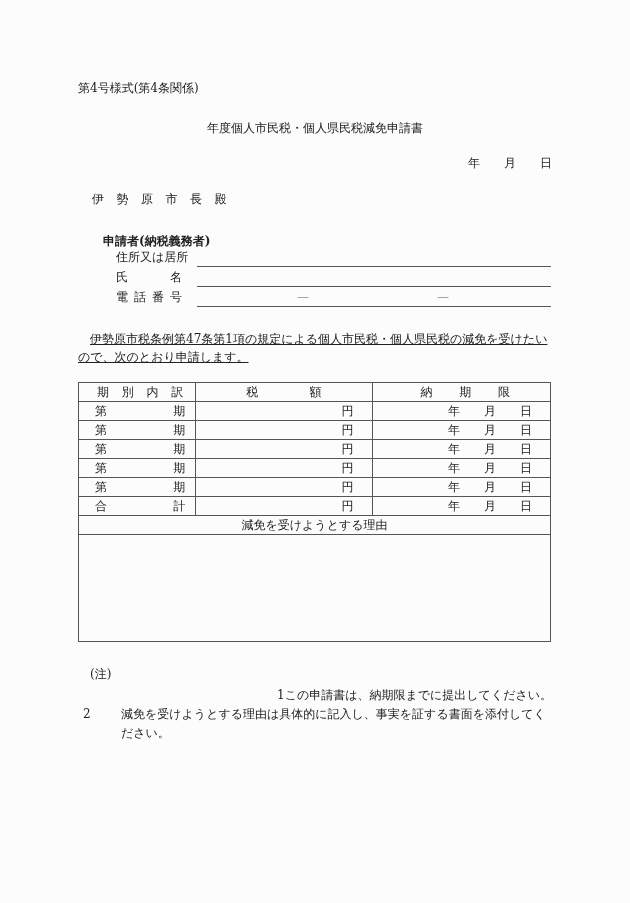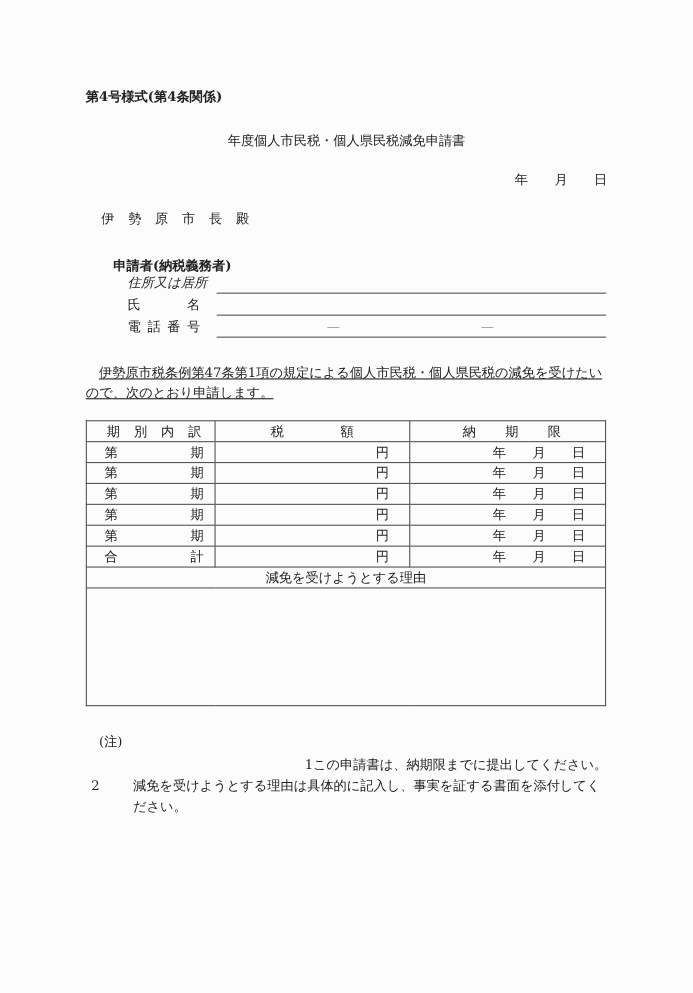--- a/index.html
+++ b/index.html
@@ -1,27 +1,27 @@
 <!DOCTYPE html>
 <html><head>
 <meta charset="utf-8">
 <style>
   html, body { margin:0; padding:0; }
   body {
     width:630px; height:903px; background:#fcfcfc; position:relative; overflow:hidden;
     font-family:"DejaVu Serif","Liberation Serif",serif; color:#222; font-size:12px;
   }
   .abs { position:absolute; white-space:nowrap; line-height:14px; }
-  .form-number { left:78px; top:81px;font-weight:bold; }
+  .form-number { left:78px; top:81px; }
   .doc-title { left:0; width:630px; top:121px; text-align:center; }
   .date-line { top:156px; left:468px; width:84px; display:flex; justify-content:space-between; }
   .addressee { left:92px; top:192px; letter-spacing:12.5px; }
   .applicant-heading { left:103px; top:234px;font-weight:bold; }
   .field-label { left:116px; }
-  .lbl-address { top:250px;font-style:italic; }
+  .lbl-address { top:250px; }
   .lbl-name { top:270px; width:66px; display:flex; justify-content:space-between; }
   .lbl-phone { top:290px; width:66px; display:flex; justify-content:space-between; }
   .sign-line { position:absolute; left:197px; width:354px; height:0; border-top:1px solid #555; }
   .dash { position:absolute; top:290px; color:#999; }
   .paragraph { left:78px; top:330px; width:480px; white-space:normal; line-height:18px; text-indent:12px;text-decoration:underline; }
   table.periods {
     position:absolute; left:78px; top:382px; width:473px; border-collapse:collapse;
     table-layout:fixed;
   }
   table.periods td, table.periods th {

